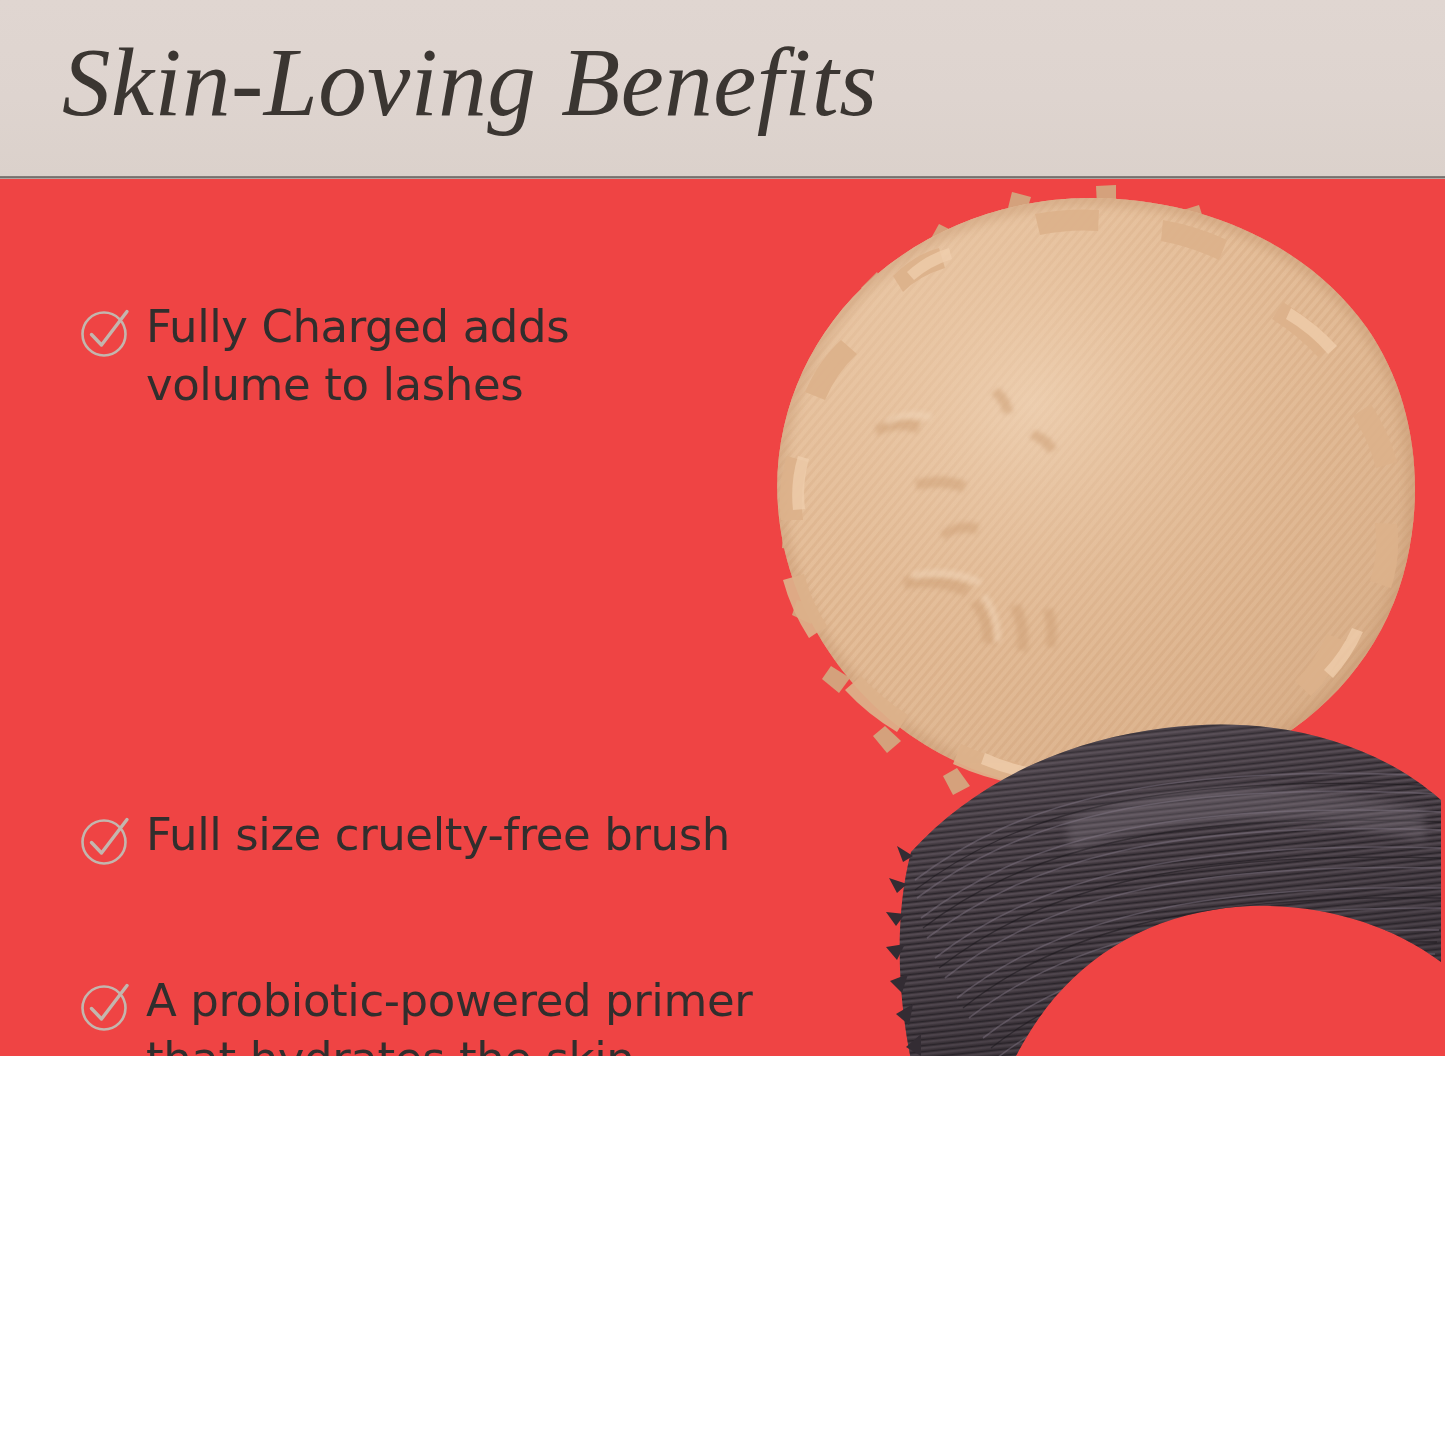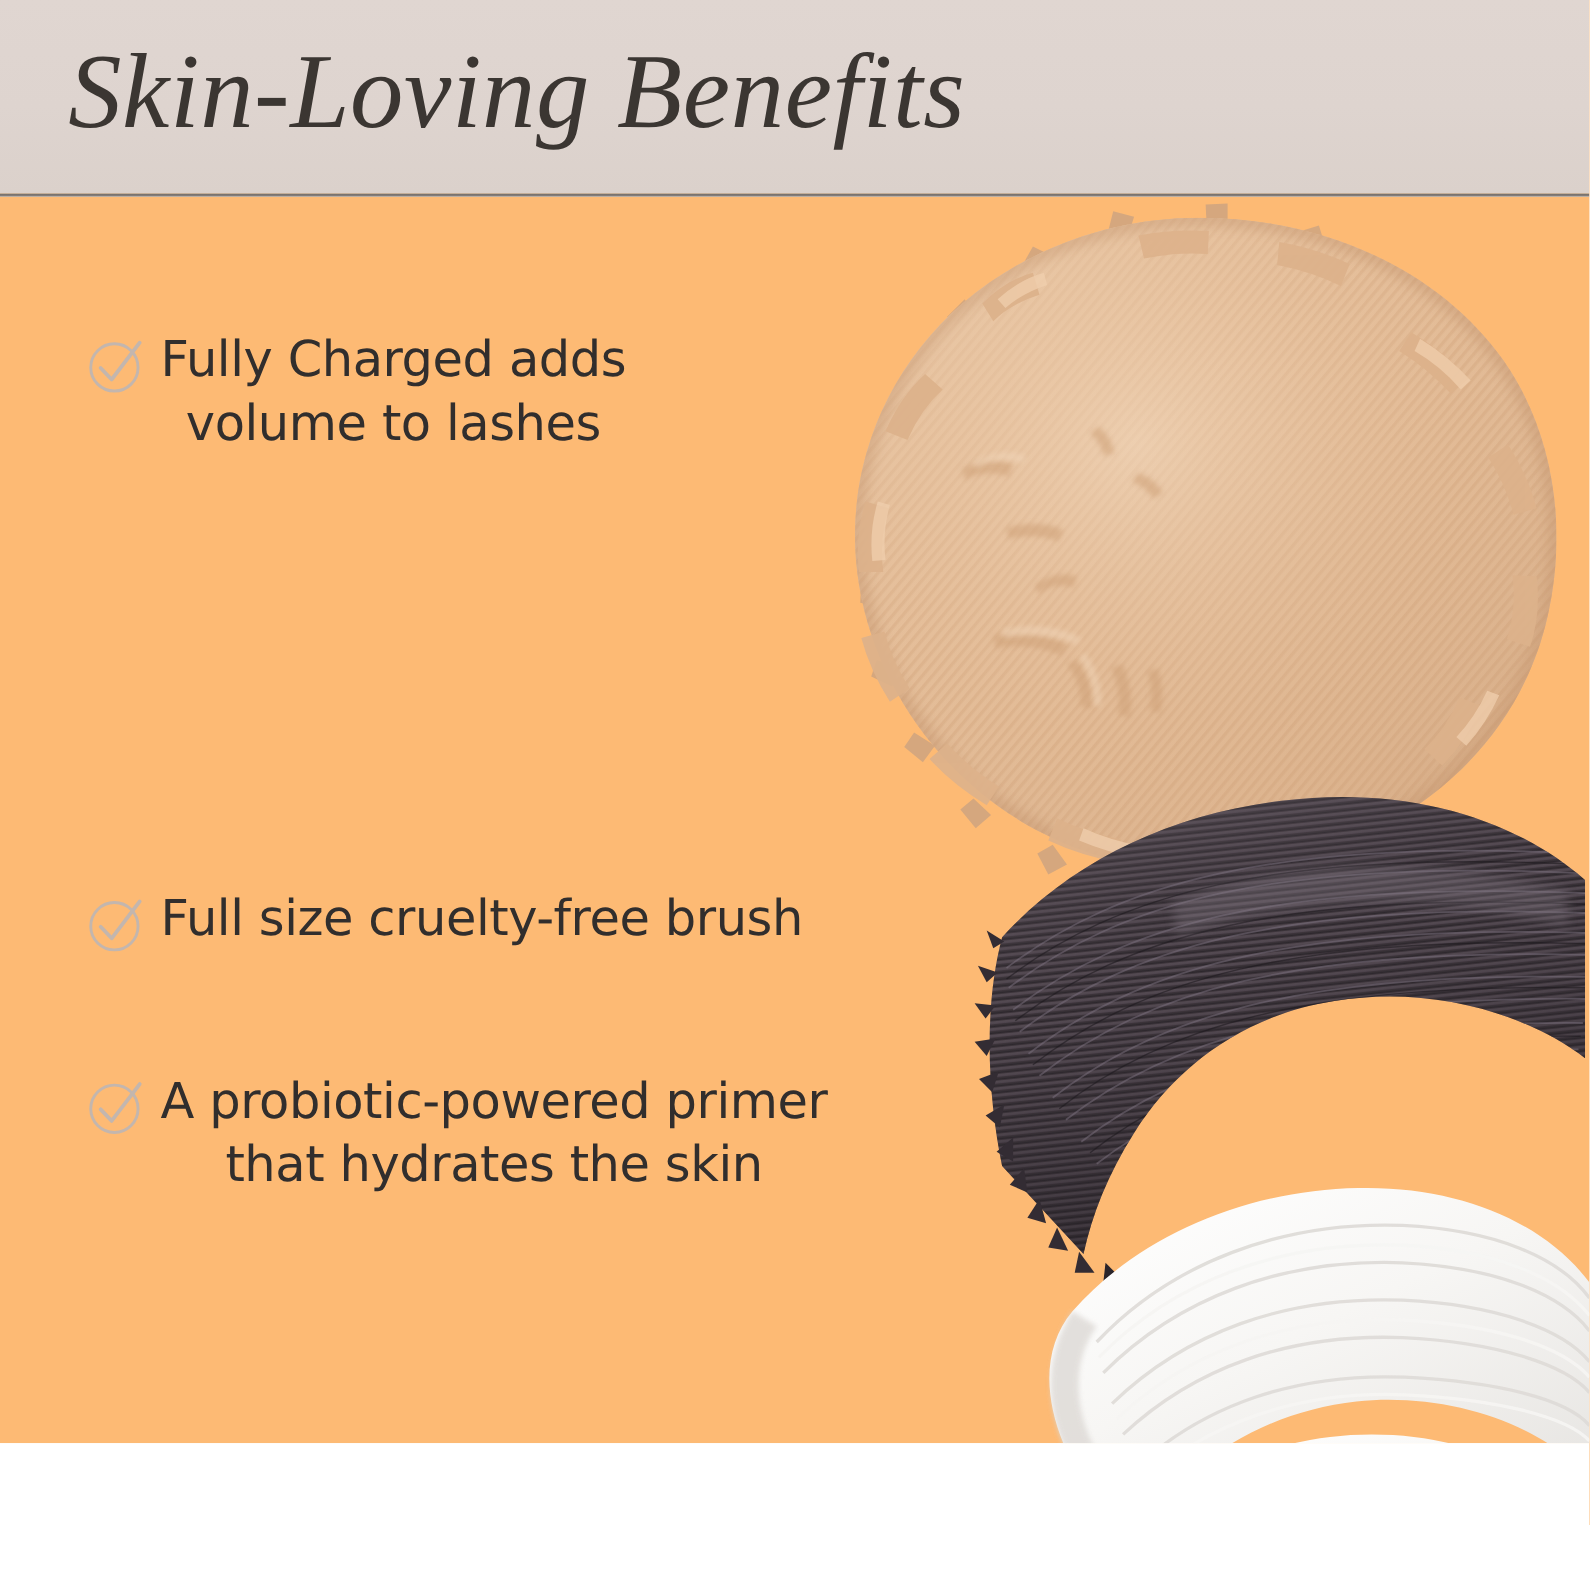--- a/index.html
+++ b/index.html
@@ -9,22 +9,22 @@
     background: #ffffff;
   }
   body {
     font-family: "Liberation Sans", sans-serif;
     -webkit-font-smoothing: antialiased;
   }
 
   #page {
     position: relative;
     width: 1445px;
-    height: 1312px;
-    background: #fdba74;
+    height: 1056px;
+    background: #ef4444;
     overflow: hidden;
   }
 
   
   .header-band {
     position: absolute;
     left: 0;
     top: 0;
     width: 1445px;
     height: 176px;
@@ -59,21 +59,20 @@
     left: 0;
     top: 176px;
     width: 910px;
     height: 1269px;
   }
   .benefit {
     position: absolute;
     left: 78px;
     display: flex;
     align-items: flex-start;
-    text-align: center;
   }
   .benefit-1 { top: 126px; }
   .benefit-2 { top: 358px; }
   .benefit-3 { top: 634px; }
   .benefit-4 { top: 800px; }
 
   .check-icon {
     flex: 0 0 auto;
     width: 56px;
     height: 56px;

